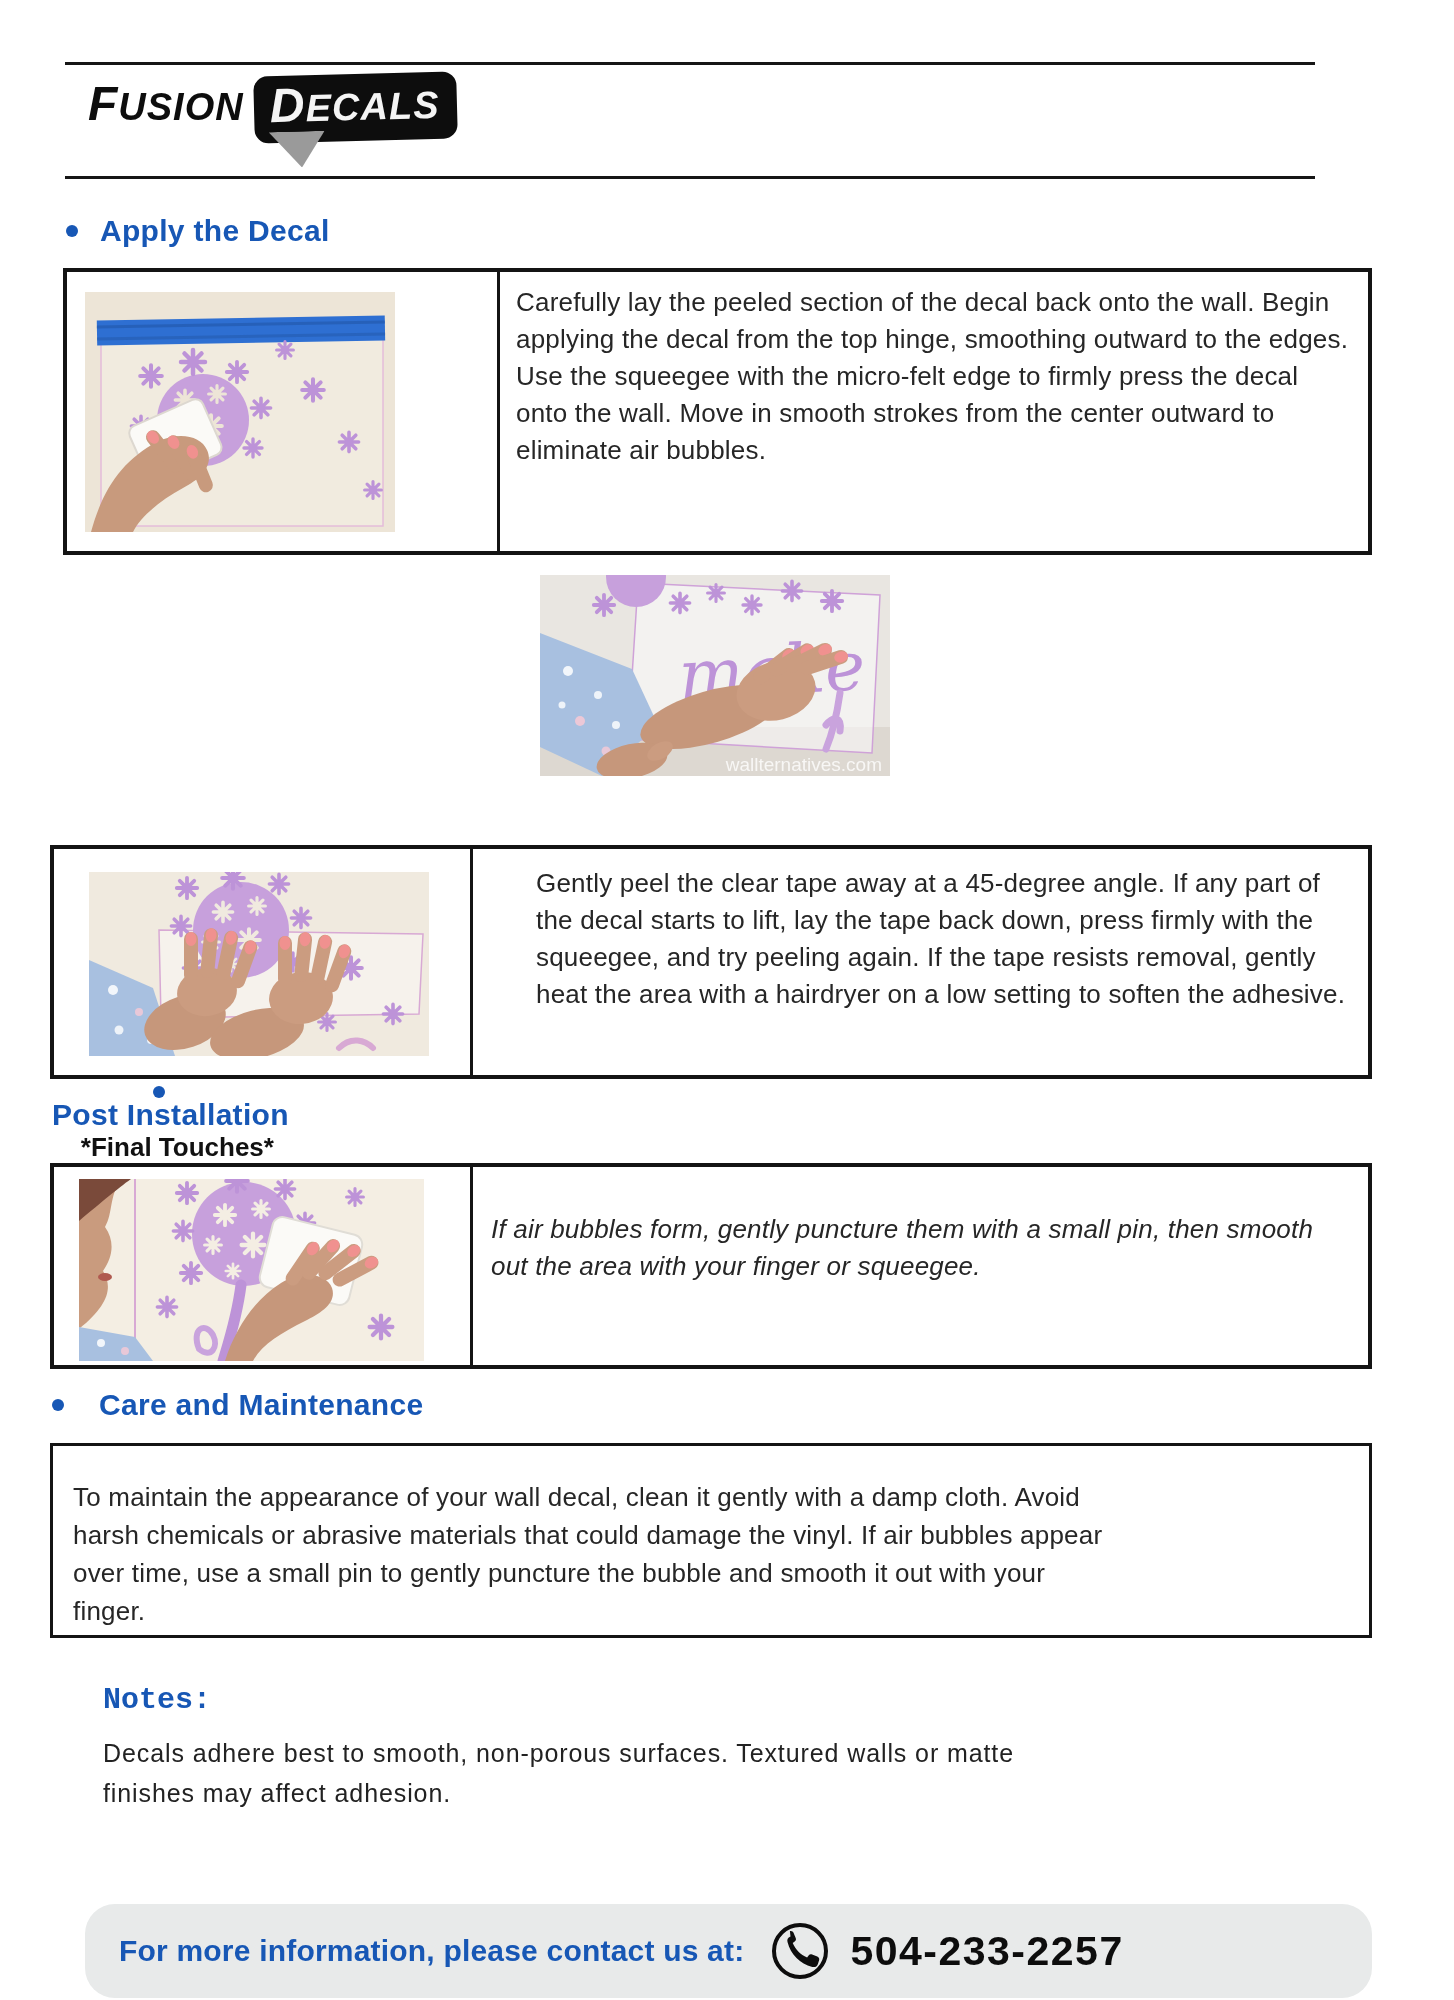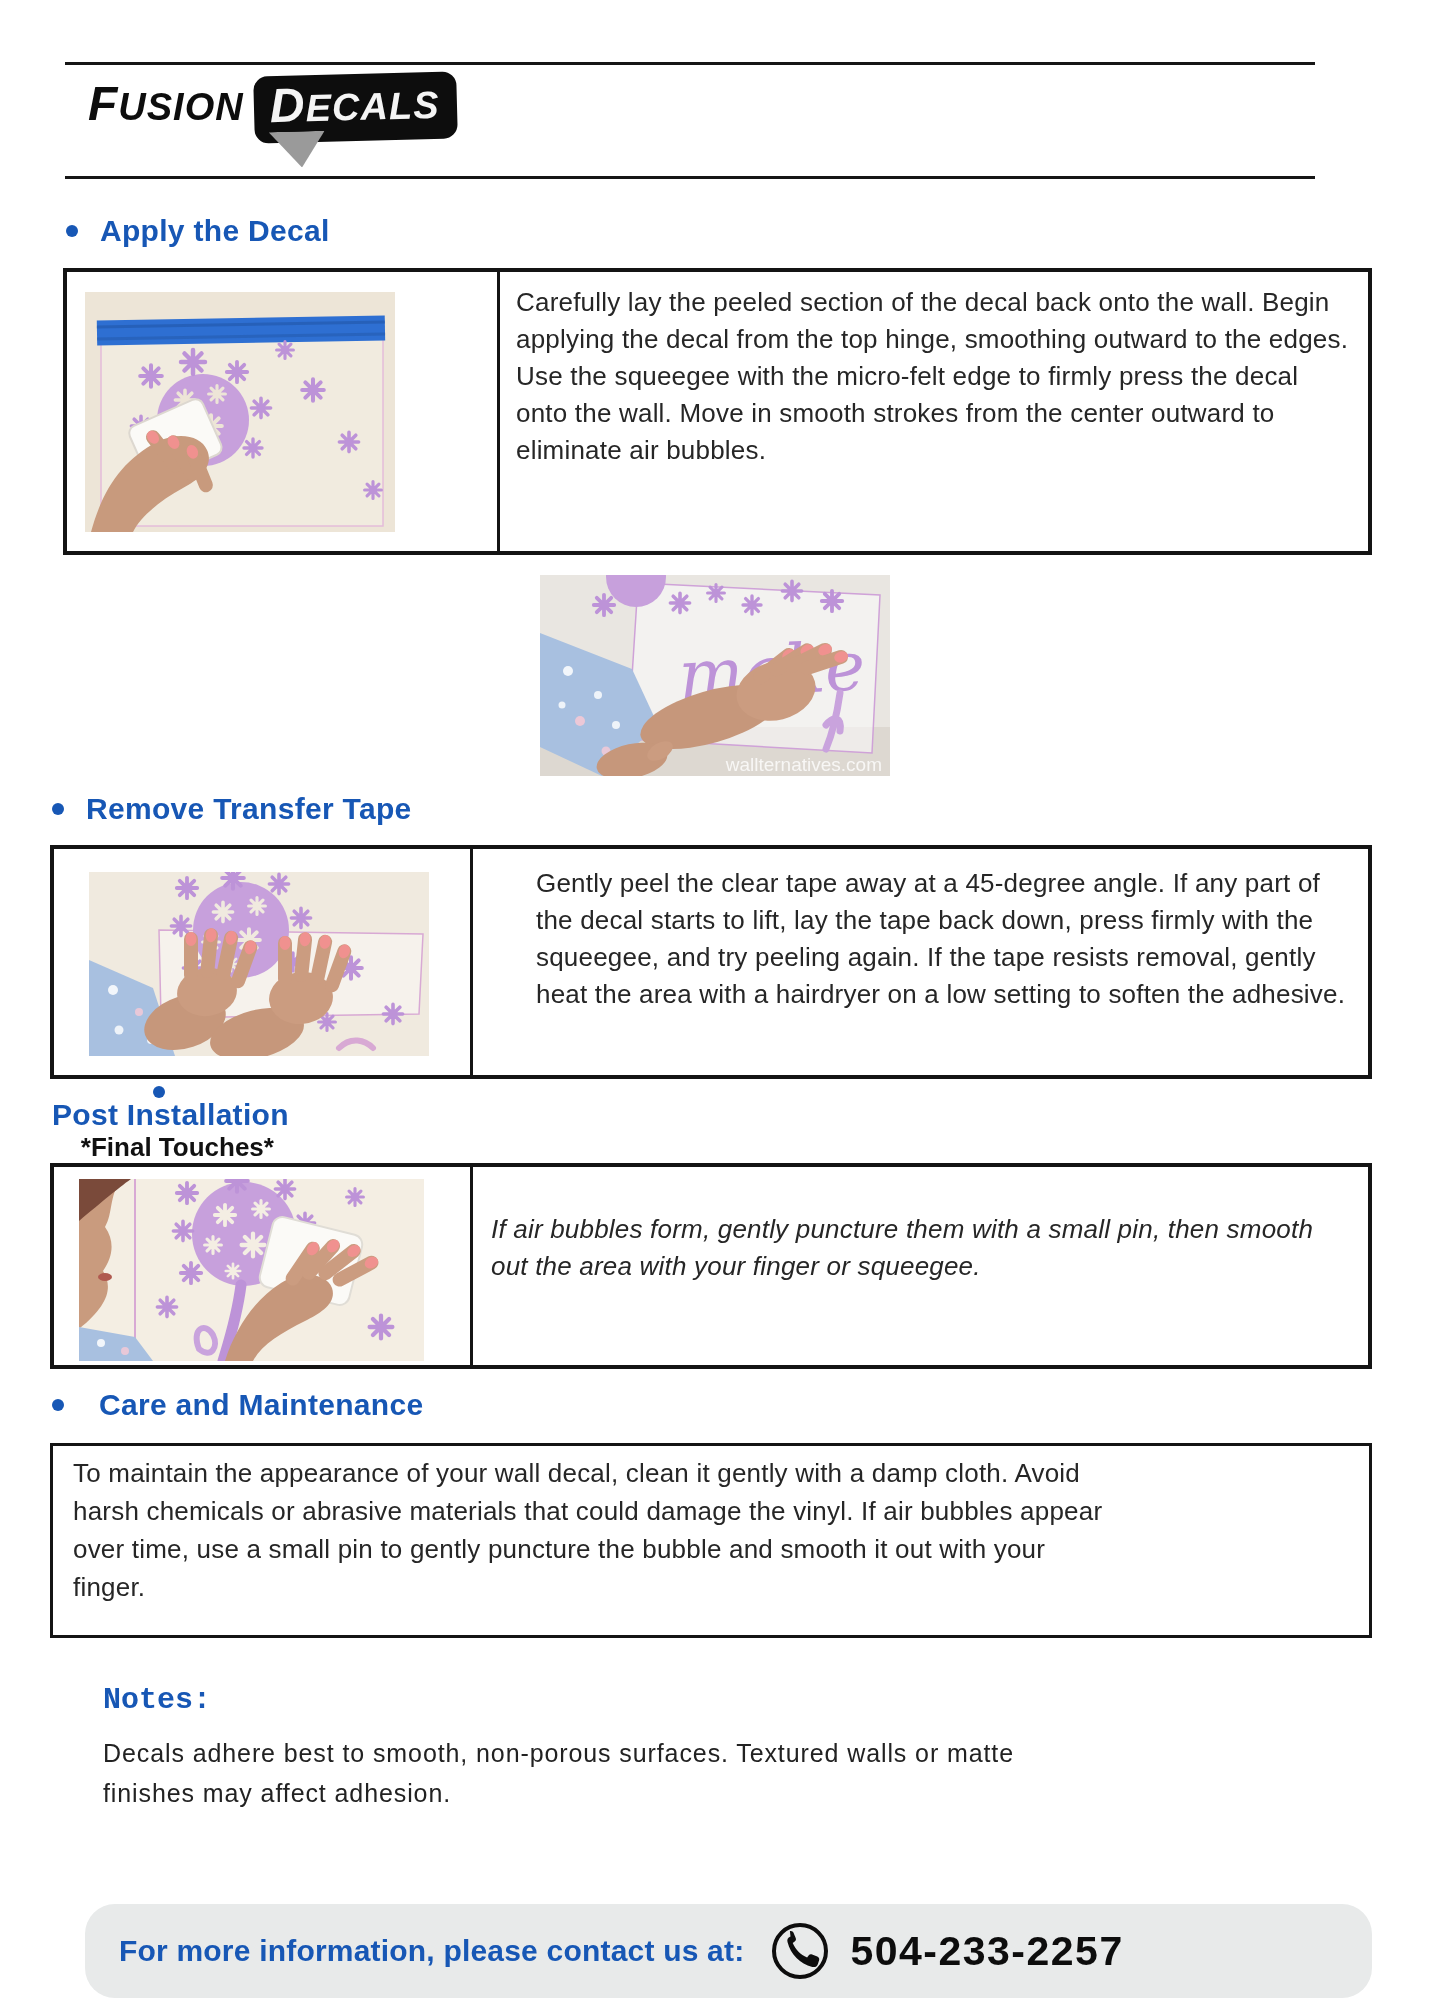--- a/index.html
+++ b/index.html
@@ -159,24 +159,20 @@
       <use href="#finger" transform="translate(250,92) rotate(64)" fill="#cb9c80"></use>
       <use href="#finger" transform="translate(264,94) rotate(72)" fill="#cb9c80"></use>
     </g>
     <g>
       <ellipse cx="92" cy="186" rx="36" ry="17" transform="rotate(-12 92 186)" fill="#c6977b"></ellipse>
       <ellipse cx="120" cy="176" rx="14" ry="8" transform="rotate(-30 120 176)" fill="#cb9c80"></ellipse>
     </g>
     <text x="342" y="196" text-anchor="end" font-size="19" fill="rgba(255,255,255,0.78)">wallternatives.com</text>
   </svg>
 
-  <div class="abs sec-head" style="left:52px;top:780px;">
-    <span class="bullet"></span>
-    <span class="sec-title">Remove Transfer Tape</span>
-  </div>
 
   <div class="abs box" style="left:50px;top:845px;width:1322px;height:234px;">
     <div class="box-media" style="width:416px;">
       <svg class="photo abs" style="left:35px;top:23px;" width="340" height="184" viewBox="0 0 340 184">
         <rect width="340" height="184" fill="#f0eadf"></rect>
         <polygon points="70,58 334,62 330,142 72,146" fill="rgba(255,255,255,0.4)" stroke="#d8a9d4" stroke-width="1.5"></polygon>
         <g>
           <circle cx="152" cy="58" r="48" fill="#c7a0dc"></circle>
           <use href="#star8" transform="translate(134,40) scale(.8)" style="color:#f0eadf"></use>
           <use href="#star8" transform="translate(168,34) scale(.7)" style="color:#f0eadf"></use>
@@ -279,21 +275,21 @@
     </div>
     <div class="box-divider"></div>
     <div class="box-text" style="padding:44px 20px 0 18px;">If air bubbles form, gently puncture them with a small pin, then smooth out the area with your finger or squeegee.</div>
   </div>
 
   <div class="abs sec-head" style="left:52px;top:1376px;gap:13px;">
     <span class="bullet"></span>
     <span class="sec-title">Care and Maintenance</span>
   </div>
 
-  <div class="abs care-box" style="left:50px;top:1443px;width:1322px;height:195px;padding:8px 20px 0 20px;">
+  <div class="abs care-box" style="left:50px;top:1443px;width:1322px;height:195px;padding:32px 20px 0 20px;">
     <div class="care-text">To maintain the appearance of your wall decal, clean it gently with a damp cloth. Avoid harsh chemicals or abrasive materials that could damage the vinyl. If air bubbles appear over time, use a small pin to gently puncture the bubble and smooth it out with your finger.</div>
   </div>
 
   <div class="abs notes-title" style="left:103px;top:1683px;">Notes:</div>
   <div class="abs notes-body" style="left:103px;top:1733px;">Decals adhere best to smooth, non-porous surfaces. Textured walls or matte finishes may affect adhesion.</div>
 
   <div class="abs footer">
     <span class="footer-label">For more information, please contact us at:</span>
     <svg class="phone-badge" viewBox="0 0 60 60">
       <circle cx="30" cy="30" r="26" fill="none" stroke="#0d0d0d" stroke-width="4"></circle>

